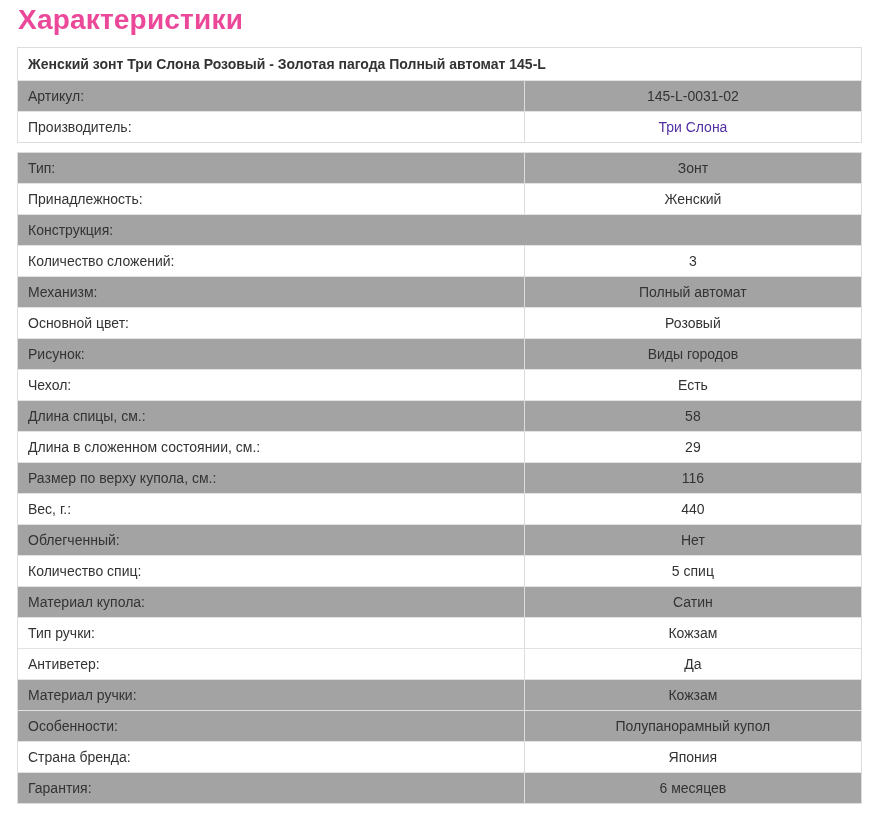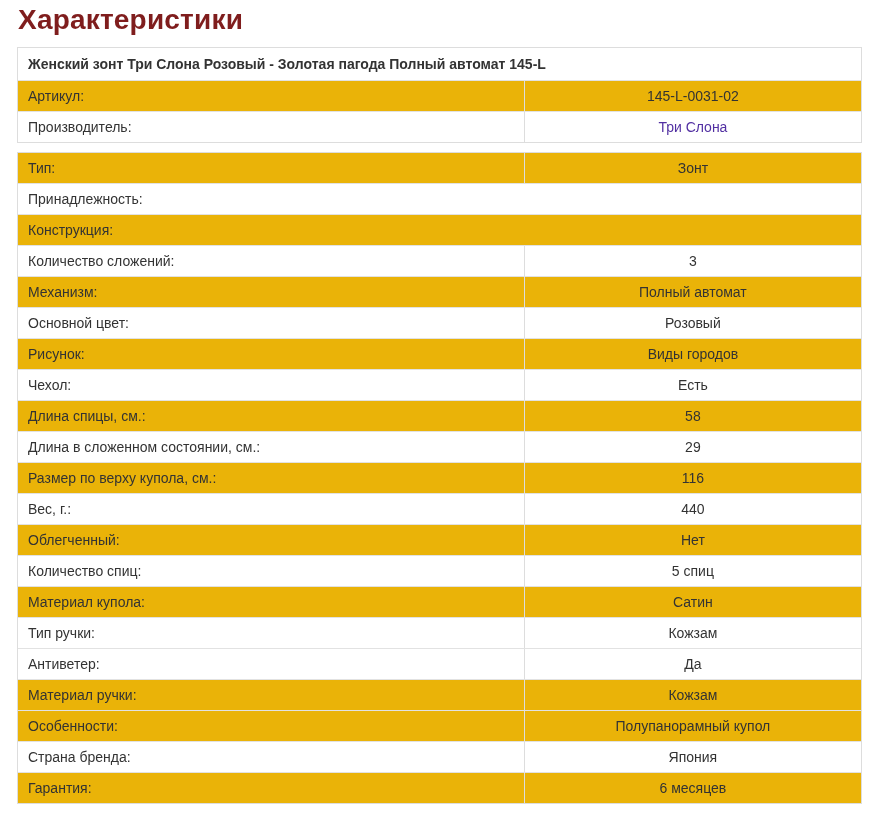--- a/index.html
+++ b/index.html
@@ -14,21 +14,21 @@
     height: 815px;
     background: #ffffff;
     overflow: hidden;
   }
   .page-title {
     margin: 0;
     padding: 4px 0 11px 18px;
     font-size: 28px;
     line-height: 32px;
     font-weight: bold;
-    color: #7f1d1d;
+    color: #ec4899;
     letter-spacing: 0.2px;
   }
   .tables-wrap {
     margin-left: 17px;
     width: 767px;
   }
   .spec-table {
     width: 845px;
     box-sizing: border-box;
     border: 1px solid #dddddd;
@@ -38,21 +38,21 @@
     margin-top: 9px;
   }
   .row {
     display: flex;
     align-items: stretch;
   }
   .row + .row {
     border-top: 1px solid #e2e2e2;
   }
   .row.alt {
-    background: #eab308;
+    background: #a3a3a3;
   }
   .cell {
     box-sizing: border-box;
     padding: 7px 10px;
     font-size: 14px;
     line-height: 16px;
   }
   .cell.label {
     flex: 0 0 60%;
     max-width: 60%;
@@ -101,20 +101,21 @@
     </div>
 
     <div class="spec-table">
 
       <div class="row alt">
         <div class="cell label">Тип:</div>
         <div class="cell value">Зонт</div>
       </div>
       <div class="row">
         <div class="cell label">Принадлежность:</div>
+        <div class="cell value">Женский</div>
       </div>
       <div class="row alt">
         <div class="cell label">Конструкция:</div>
       </div>
       <div class="row">
         <div class="cell label">Количество сложений:</div>
         <div class="cell value">3</div>
       </div>
       <div class="row alt">
         <div class="cell label">Механизм:</div>

